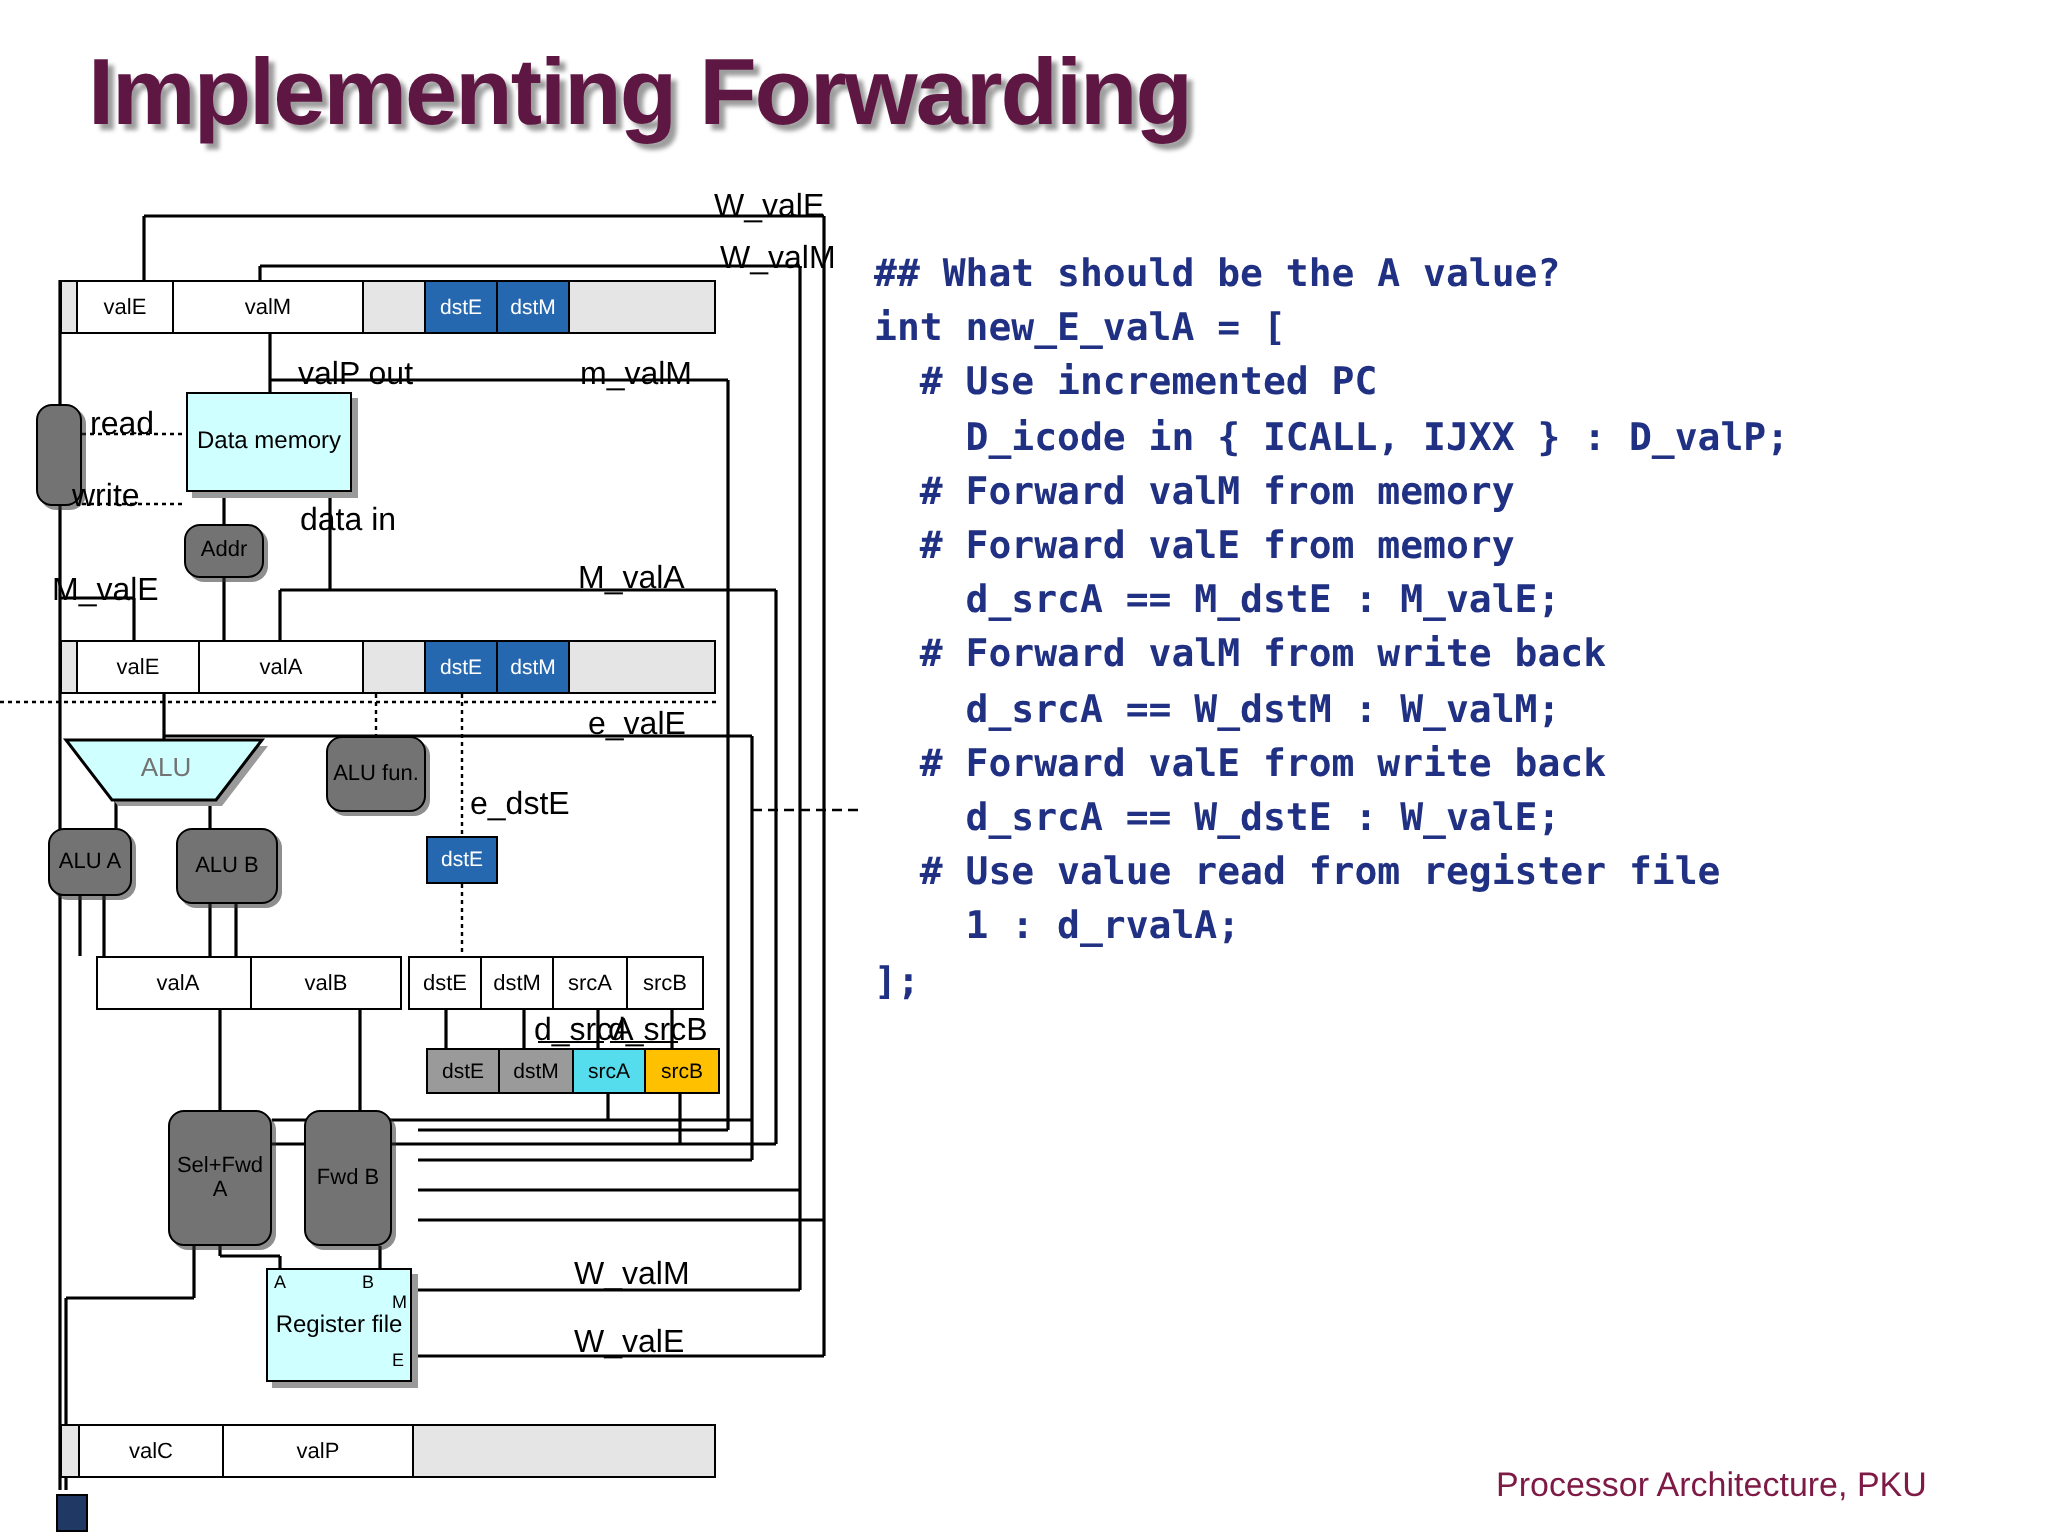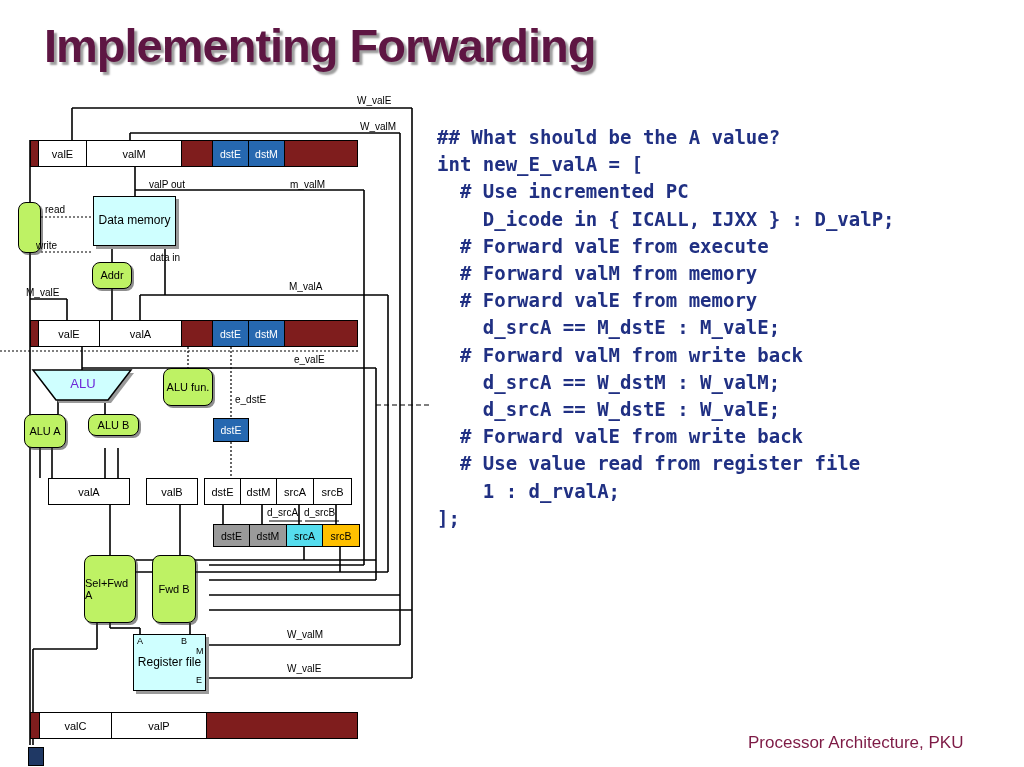--- a/index.html
+++ b/index.html
@@ -9,45 +9,45 @@
   .title{position:absolute;left:44px;top:18px;font-size:47px;font-weight:bold;
     letter-spacing:-1px;color:#5E1643;text-shadow:3px 3px 2px #9d9d9d;white-space:nowrap}
   .footer{position:absolute;left:748px;top:733px;font-size:17px;color:#7D1A45;white-space:nowrap}
 
   .code{position:absolute;left:437px;top:124px;color:#203083;
     font-family:"DejaVu Sans Mono",monospace;font-weight:bold;font-size:19px;line-height:27.2px}
   .code-line{white-space:pre}
 
   svg.wiring{position:absolute;left:0;top:0}
 
-  .prow{position:absolute;left:30px;width:328px;height:27px;background:#7f1d1d;border:1px solid #000}
+  .prow{position:absolute;left:30px;width:328px;height:27px;background:#e5e5e5;border:1px solid #000}
   .cell{position:absolute;top:-1px;bottom:-1px;background:#fff;border:1px solid #000;color:#000;
     font-size:11px;display:flex;align-items:center;justify-content:center;white-space:nowrap}
   .cell.blue{background:#2668B0;color:#fff;font-size:10.5px}
 
   .drow .cell{top:0;bottom:0}
   .drow{position:absolute;left:48px;top:478px;width:304px;height:27px}
 
   .bluebox{position:absolute;background:#2668B0;color:#fff;border:1px solid #000;font-size:10.5px;
     display:flex;align-items:center;justify-content:center}
   .smallbox{position:absolute;height:23px;border:1px solid #000;font-size:10.5px;color:#000;
     display:flex;align-items:center;justify-content:center;background:#9a9a9a}
   .smallbox.cyan{background:#55DDEE}
   .smallbox.yellow{background:#FFC000}
 
-  .comp{position:absolute;background:#bef264;border:1.5px solid #000;border-radius:8px;
+  .comp{position:absolute;background:#737373;border:1.5px solid #000;border-radius:8px;
     box-shadow:2px 2px 0 rgba(50,50,50,.55);display:flex;align-items:center;justify-content:center;
-    text-align:left;font-size:11px;color:#000;line-height:1.12}
+    text-align:center;font-size:11px;color:#000;line-height:1.12}
   .cyancomp{position:absolute;background:#CFFFFF;border:1.5px solid #000;
     box-shadow:3px 3px 0 #9a9a9a;display:flex;align-items:center;justify-content:center;
     text-align:center;font-size:12px;color:#000;line-height:1.15}
 
-  .sig{position:absolute;font-size:10px;color:#000;white-space:nowrap}
+  .sig{position:absolute;font-size:16px;color:#000;white-space:nowrap}
   .port{position:absolute;font-size:9px;color:#000}
-  .alulabel{position:absolute;left:58px;top:376px;width:50px;text-align:center;font-size:13px;color:#6d28d9}
+  .alulabel{position:absolute;left:58px;top:376px;width:50px;text-align:center;font-size:13px;color:#737373}
   .navy{position:absolute;left:28px;top:747px;width:16px;height:19px;background:#1F3864;border:1px solid #000}
 </style>
 </head>
 <body>
 
 <svg class="wiring" width="1024" height="767">
   <g stroke="#000" stroke-width="1.6" fill="none">
     <line x1="72" y1="140" x2="72" y2="108"></line>
       <line x1="72" y1="108" x2="412" y2="108"></line>
     <line x1="412" y1="108" x2="412" y2="678"></line>
@@ -118,28 +118,27 @@
 </svg>
 
 <h1 class="title">Implementing Forwarding</h1>
 <div class="footer">Processor Architecture, PKU</div>
 
 <div class="code">
   <div class="code-line">## What should be the A value?</div>
   <div class="code-line">int new_E_valA = [</div>
   <div class="code-line">  # Use incremented PC</div>
   <div class="code-line">    D_icode in { ICALL, IJXX } : D_valP;</div>
-  <div class="code-line">  # Forward valE from execute</div>
   <div class="code-line">  # Forward valM from memory</div>
   <div class="code-line">  # Forward valE from memory</div>
   <div class="code-line">    d_srcA == M_dstE : M_valE;</div>
   <div class="code-line">  # Forward valM from write back</div>
   <div class="code-line">    d_srcA == W_dstM : W_valM;</div>
+  <div class="code-line">  # Forward valE from write back</div>
   <div class="code-line">    d_srcA == W_dstE : W_valE;</div>
-  <div class="code-line">  # Forward valE from write back</div>
   <div class="code-line">  # Use value read from register file</div>
   <div class="code-line">    1 : d_rvalA;</div>
   <div class="code-line">];</div>
 </div>
 
 <div class="prow" style="top:140px">
   <div class="cell" style="left:7px;width:49px">valE</div>
   <div class="cell" style="left:55px;width:96px">valM</div>
   <div class="cell blue" style="left:181px;width:37px">dstE</div>
   <div class="cell blue" style="left:217px;width:37px">dstM</div>
@@ -147,21 +146,21 @@
 
 <div class="prow" style="top:320px">
   <div class="cell" style="left:7px;width:62px">valE</div>
   <div class="cell" style="left:68px;width:83px">valA</div>
   <div class="cell blue" style="left:181px;width:37px">dstE</div>
   <div class="cell blue" style="left:217px;width:37px">dstM</div>
 </div>
 
 <div class="drow">
   <div class="cell" style="left:0;width:82px">valA</div>
-  <div class="cell" style="left:98px;width:52px">valB</div>
+  <div class="cell" style="left:77px;width:76px">valB</div>
   <div class="cell" style="left:156px;width:37px">dstE</div>
   <div class="cell" style="left:192px;width:37px">dstM</div>
   <div class="cell" style="left:228px;width:38px">srcA</div>
   <div class="cell" style="left:265px;width:39px">srcB</div>
 </div>
 
 <div class="prow" style="top:712px">
   <div class="cell" style="left:8px;width:73px">valC</div>
   <div class="cell" style="left:80px;width:96px">valP</div>
 </div>
@@ -172,21 +171,21 @@
 <div class="smallbox" style="left:249px;top:524px;width:38px">dstM</div>
 <div class="smallbox cyan" style="left:286px;top:524px;width:37px">srcA</div>
 <div class="smallbox yellow" style="left:322px;top:524px;width:38px">srcB</div>
 
 <div class="comp" style="left:18px;top:202px;width:23px;height:51px"></div>
 <div class="cyancomp" style="left:93px;top:196px;width:83px;height:50px">Data memory</div>
 <div class="comp" style="left:92px;top:262px;width:40px;height:27px">Addr</div>
 <div class="alulabel">ALU</div>
 <div class="comp" style="left:163px;top:368px;width:50px;height:38px">ALU fun.</div>
 <div class="comp" style="left:24px;top:414px;width:42px;height:34px">ALU A</div>
-<div class="comp" style="left:88px;top:414px;width:51px;height:22px">ALU B</div>
+<div class="comp" style="left:88px;top:414px;width:51px;height:38px">ALU B</div>
 <div class="comp" style="left:84px;top:555px;width:52px;height:68px">Sel+Fwd A</div>
 <div class="comp" style="left:152px;top:555px;width:44px;height:68px">Fwd B</div>
 <div class="cyancomp" style="left:133px;top:634px;width:73px;height:57px">Register file</div>
 <div class="port" style="left:137px;top:636px">A</div>
 <div class="port" style="left:181px;top:636px">B</div>
 <div class="port" style="left:196px;top:646px">M</div>
 <div class="port" style="left:196px;top:675px">E</div>
 <div class="navy"></div>
 
 <span class="sig" style="left:357px;top:95px">W_valE</span>

